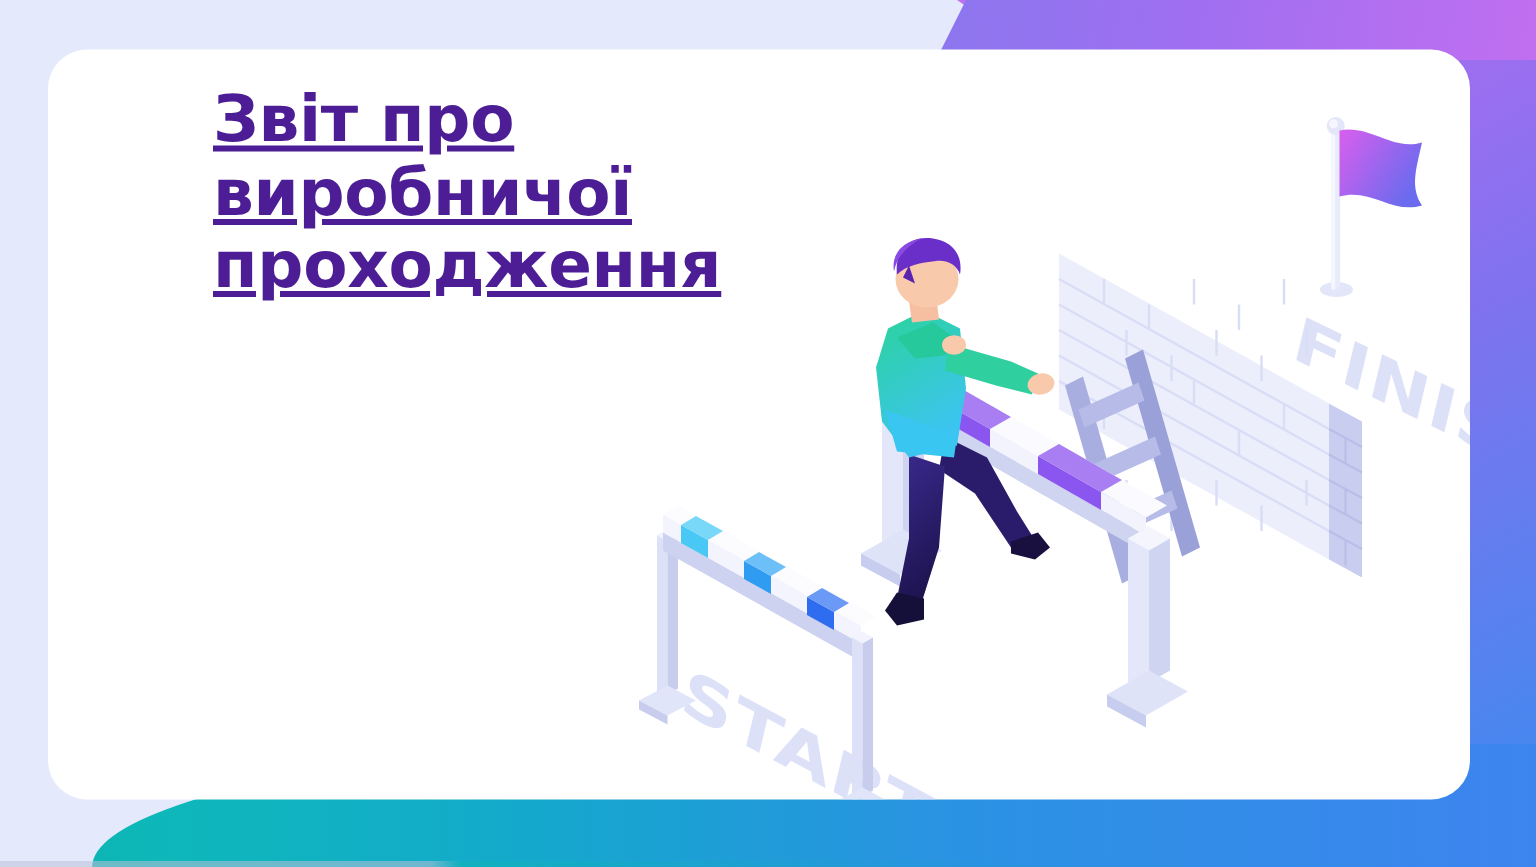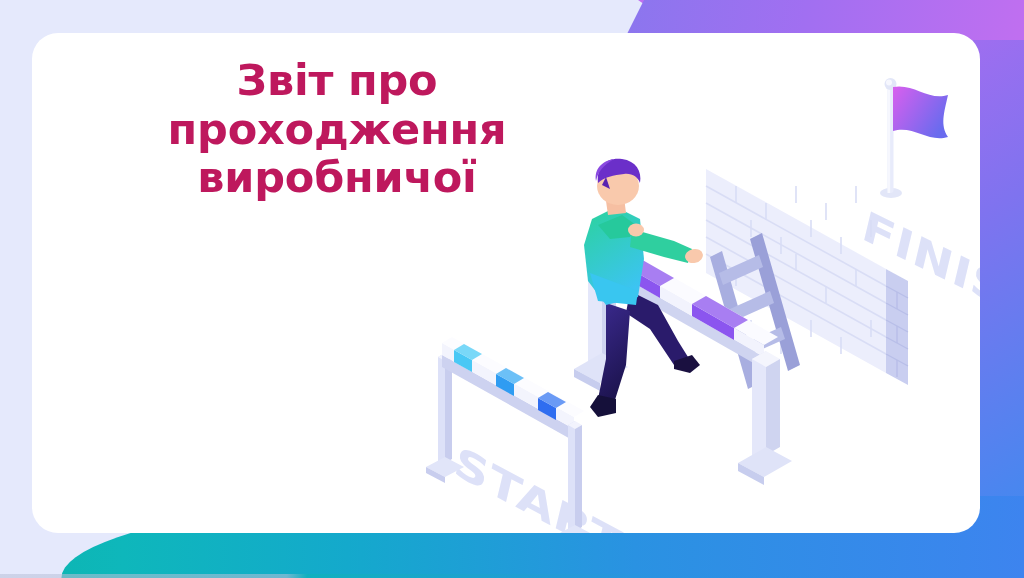--- a/index.html
+++ b/index.html
@@ -59,27 +59,27 @@
     background:#ffffff;
     border-radius:26px;
     overflow:hidden;
   }
 
   
   .title {
     position:absolute;
     left:110px; top:23px;
     width:390px;
-    color:#be185d;
+    color:#4c1d95;
     font-family:"DejaVu Sans", sans-serif;
     font-weight:bold;
     font-size:43px;
     line-height:1.13;
-    text-align:center;
     letter-spacing:-0.2px;
+    text-decoration:underline;
   }
   .title-line { display:block; white-space:nowrap; }
 
   
   .illus {
     position:absolute;
     left:360px; top:40px;
     width:588px; height:460px;
   }
   .illus svg { display:block; width:588px; height:460px; }
@@ -92,22 +92,22 @@
   <div class="corner-purple"></div>
   <div class="corner-purple-top"></div>
 
   <div class="corner-teal"></div>
   <div class="bottom-hairline"></div>
 
   <div class="card">
 
     <div class="title">
       <span class="title-line">Звіт про</span>
+      <span class="title-line">виробничої</span>
       <span class="title-line">проходження</span>
-      <span class="title-line">виробничої</span>
     </div>
 
     <div class="illus">
       <svg viewBox="0 0 588 460" xmlns="http://www.w3.org/2000/svg">
         <defs>
           <linearGradient id="gJacket" x1="0" y1="0" x2="0.4" y2="1">
             <stop offset="0" stop-color="#2bd39a"></stop>
             <stop offset="1" stop-color="#3cc4f2"></stop>
           </linearGradient>
           <linearGradient id="gFlag" x1="0" y1="0" x2="1" y2="0.6">

